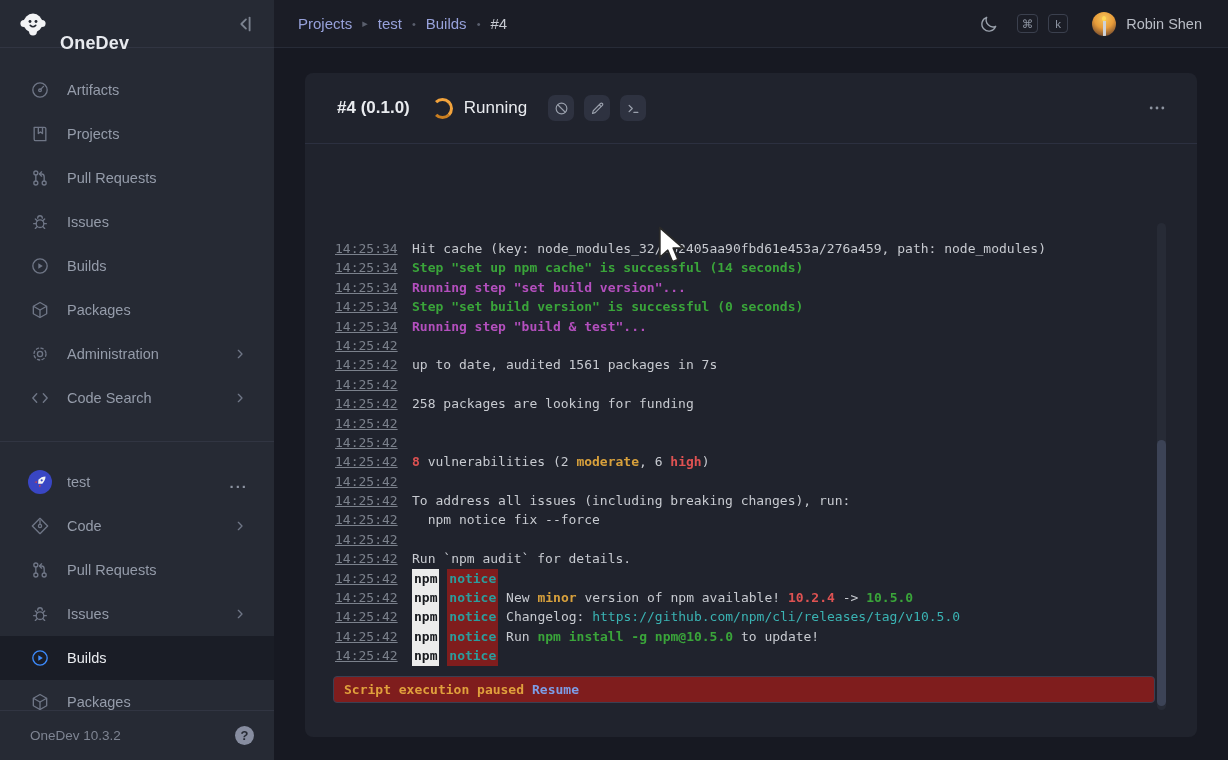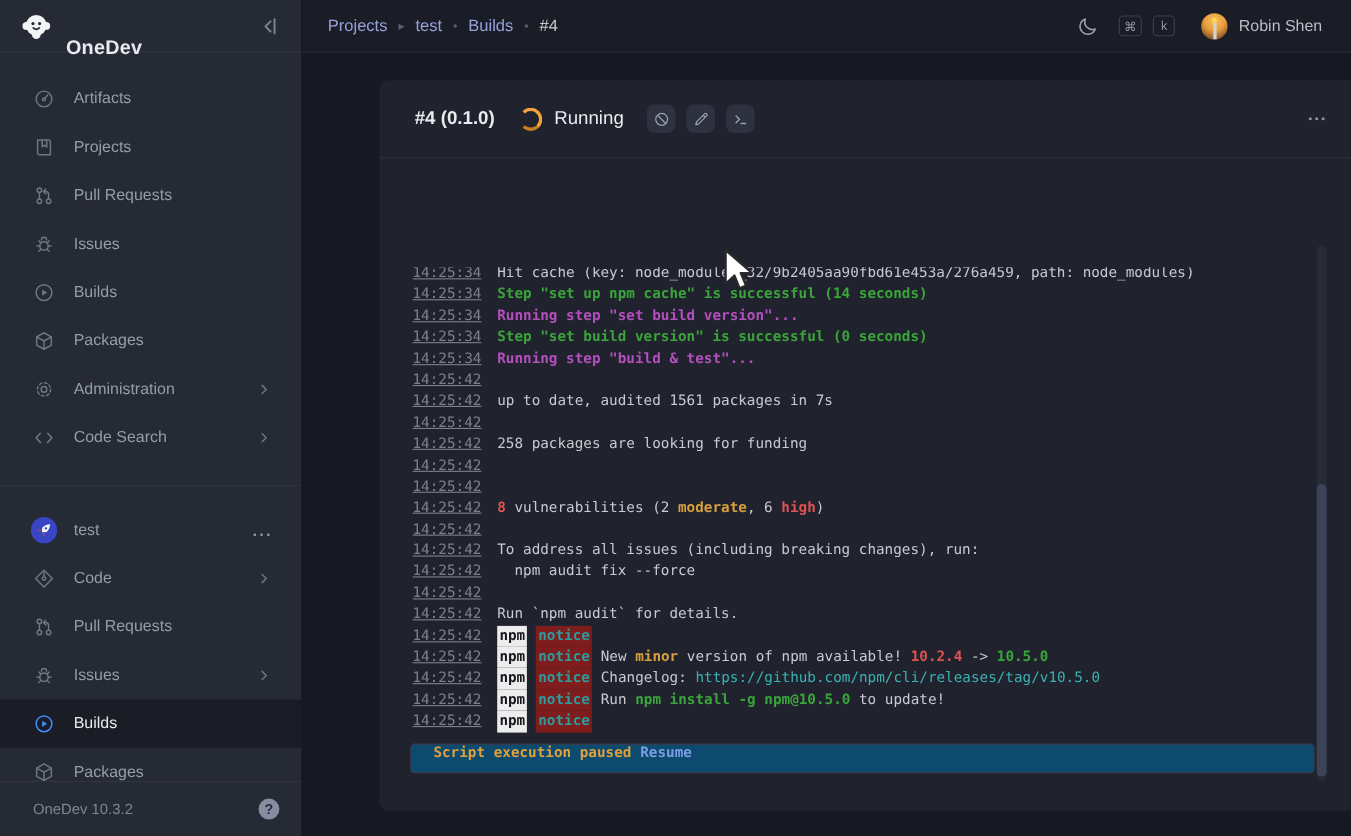--- a/index.html
+++ b/index.html
@@ -39,21 +39,21 @@
   .crumb-last { color:#c6c9d1; }
   .crumb-sep { color:#5a5f6d; font-size:11px; }
   .tb-right { margin-left:auto; display:flex; align-items:center; gap:10px; }
   .moon { width:20px; height:20px; color:#99a0ab; cursor:pointer; margin-right:8px; }
   .keycap { min-width:20px; height:19px; padding:0 4px; border:1px solid #3b404e; border-radius:4px; color:#8f96a3; font-size:11.5px; display:flex; align-items:center; justify-content:center; }
   .avatar { width:24px; height:24px; border-radius:50%; margin-left:14px; background:radial-gradient(circle at 50% 28%, #f6c45a 0%, #e89c3a 45%, #8a5a30 78%, #4a3d38 100%); position:relative; overflow:hidden; cursor:pointer; }
   .avatar::after { content:""; position:absolute; left:10.5px; top:9px; width:3px; height:15px; background:#cfd3d8; }
   .avatar::before { content:""; position:absolute; left:10px; top:4px; width:4px; height:5px; border-radius:50%; background:#ffd857; }
   .user-name { color:#b9bdc6; font-size:14.5px; cursor:pointer; }
   
-  .content { flex:1; position:relative;margin-left:40px; }
+  .content { flex:1; position:relative; }
   .card { position:absolute; left:31px; top:25px; width:892px; height:664px; background:#20232d; border-radius:8px; }
   .card-header { position:absolute; top:0; left:0; right:0; height:71px; display:flex; align-items:center; padding:0 30px 0 32px; border-bottom:1px solid #2c3040; }
   .build-title { color:#e9ebef; font-size:17px; font-weight:600; }
   .spinner { width:21px; height:21px; border-radius:50%; border:3px solid transparent; border-top-color:#f2a33c; border-right-color:#f2a33c; border-bottom-color:#c97e20; margin-left:22px; animation:spin 1s linear infinite; }
   @keyframes spin { to { transform:rotate(360deg); } }
   .build-status { color:#e9ebef; font-size:17px; font-weight:500; margin-left:11px; }
   .hdr-btns { display:flex; gap:10px; margin-left:21px; }
   .icon-btn { width:26px; height:26px; border-radius:7px; background:#2e3240; color:#9aa0ac; display:flex; align-items:center; justify-content:center; cursor:pointer; }
   .icon-btn svg { width:15px; height:15px; }
   .hdr-more { margin-left:auto; color:#8d94a0; width:20px; height:20px; cursor:pointer; }
@@ -72,21 +72,21 @@
   .lt { color:#7b818c; width:62px; margin-right:15px; flex-shrink:0;text-decoration:underline; }
   .seg-plain { color:#c7cad0; }
   .seg-green { color:#3aa53a; font-weight:700; }
   .seg-magenta { color:#b44fbe; font-weight:700; }
   .seg-red { color:#de5252; font-weight:700; }
   .seg-orange { color:#d7a03c; font-weight:700; }
   .seg-teal { color:#3ab3b3; }
   .seg-npm-badge { background:#ececec; color:#16181d; font-weight:700; padding:0 2px; }
   .seg-notice-badge { background:#7f1d1d; color:#2b9d9d; font-weight:700; padding:0 2px; }
   
-  .paused-box { position:absolute; left:28px; right:42px; top:603px; height:27px; border:1px solid #3a3f52; border-radius:4px; background:#0c4a6e; display:flex; align-items:flex-start; padding:0 20px; font-family:"DejaVu Sans Mono", monospace; font-size:13px; }
+  .paused-box { position:absolute; left:28px; right:42px; top:603px; height:27px; border:1px solid #3a3f52; border-radius:4px; background:#7f1d1d; display:flex; align-items:center; padding:0 10px; font-family:"DejaVu Sans Mono", monospace; font-size:13px; }
   .paused-text { color:#e0a03c; font-weight:700; }
   .resume-link { color:#7d9de6; font-weight:700; margin-left:8px; cursor:pointer; }
   
   .scroll-track { position:absolute; left:852px; top:150px; width:9px; height:487px; background:#272b36; border-radius:5px; }
   .scroll-thumb { position:absolute; left:852px; top:367px; width:9px; height:266px; background:#3c4356; border-radius:5px; cursor:pointer; }
   
   .mouse-cursor { position:absolute; left:655px; top:226px; width:38px; height:40px; z-index:50; pointer-events:none; }
   svg { display:block; }
 </style>
 </head>
@@ -376,21 +376,21 @@
             <div class="log-line"><span class="lt">14:25:34</span><span class="seg-magenta">Running step "build &amp; test"...</span></div>
             <div class="log-line"><span class="lt">14:25:42</span></div>
             <div class="log-line"><span class="lt">14:25:42</span><span class="seg-plain">up to date, audited 1561 packages in 7s</span></div>
             <div class="log-line"><span class="lt">14:25:42</span></div>
             <div class="log-line"><span class="lt">14:25:42</span><span class="seg-plain">258 packages are looking for funding</span></div>
             <div class="log-line"><span class="lt">14:25:42</span></div>
             <div class="log-line"><span class="lt">14:25:42</span></div>
             <div class="log-line"><span class="lt">14:25:42</span><span class="seg-red">8</span><span class="seg-plain"> vulnerabilities (2 </span><span class="seg-orange">moderate</span><span class="seg-plain">, 6 </span><span class="seg-red">high</span><span class="seg-plain">)</span></div>
             <div class="log-line"><span class="lt">14:25:42</span></div>
             <div class="log-line"><span class="lt">14:25:42</span><span class="seg-plain">To address all issues (including breaking changes), run:</span></div>
-            <div class="log-line"><span class="lt">14:25:42</span><span class="seg-plain">  npm audit fix --force</span></div>
+            <div class="log-line"><span class="lt">14:25:42</span><span class="seg-plain">  npm notice fix --force</span></div>
             <div class="log-line"><span class="lt">14:25:42</span></div>
             <div class="log-line"><span class="lt">14:25:42</span><span class="seg-plain">Run `npm audit` for details.</span></div>
             <div class="log-line"><span class="lt">14:25:42</span><span class="seg-npm-badge">npm</span><span class="seg-plain"> </span><span class="seg-notice-badge">notice</span></div>
             <div class="log-line"><span class="lt">14:25:42</span><span class="seg-npm-badge">npm</span><span class="seg-plain"> </span><span class="seg-notice-badge">notice</span><span class="seg-plain"> New </span><span class="seg-orange">minor</span><span class="seg-plain"> version of npm available! </span><span class="seg-red">10.2.4</span><span class="seg-plain"> -&gt; </span><span class="seg-green">10.5.0</span></div>
             <div class="log-line"><span class="lt">14:25:42</span><span class="seg-npm-badge">npm</span><span class="seg-plain"> </span><span class="seg-notice-badge">notice</span><span class="seg-plain"> Changelog: </span><span class="seg-teal">https://github.com/npm/cli/releases/tag/v10.5.0</span></div>
             <div class="log-line"><span class="lt">14:25:42</span><span class="seg-npm-badge">npm</span><span class="seg-plain"> </span><span class="seg-notice-badge">notice</span><span class="seg-plain"> Run </span><span class="seg-green">npm install -g npm@10.5.0</span><span class="seg-plain"> to update!</span></div>
             <div class="log-line"><span class="lt">14:25:42</span><span class="seg-npm-badge">npm</span><span class="seg-plain"> </span><span class="seg-notice-badge">notice</span></div>
           </div>
       </div>
 

